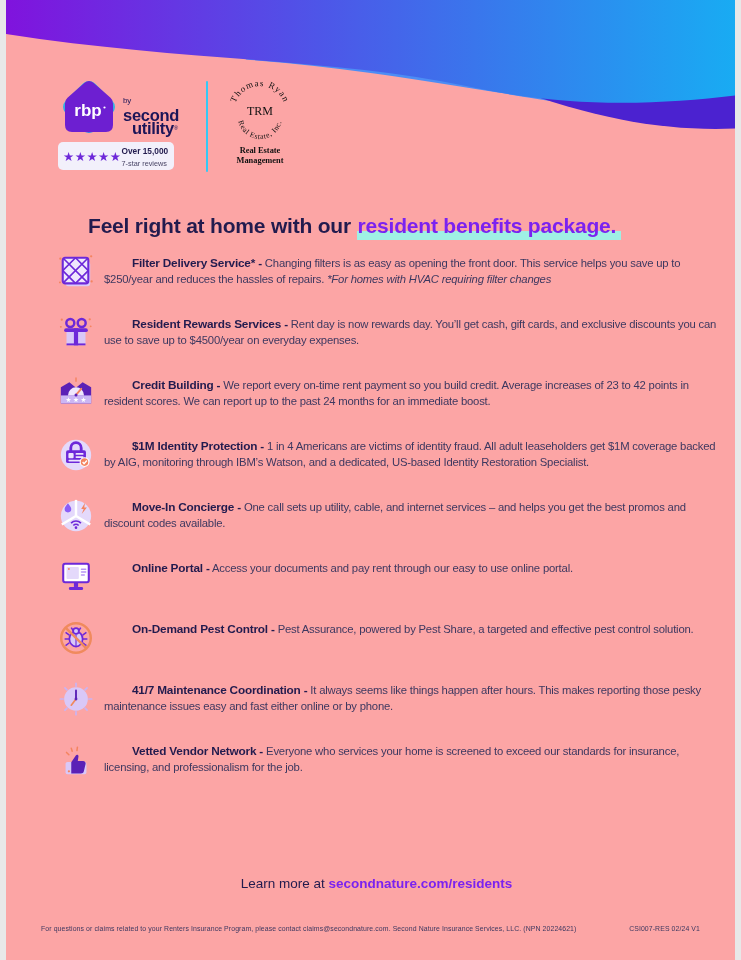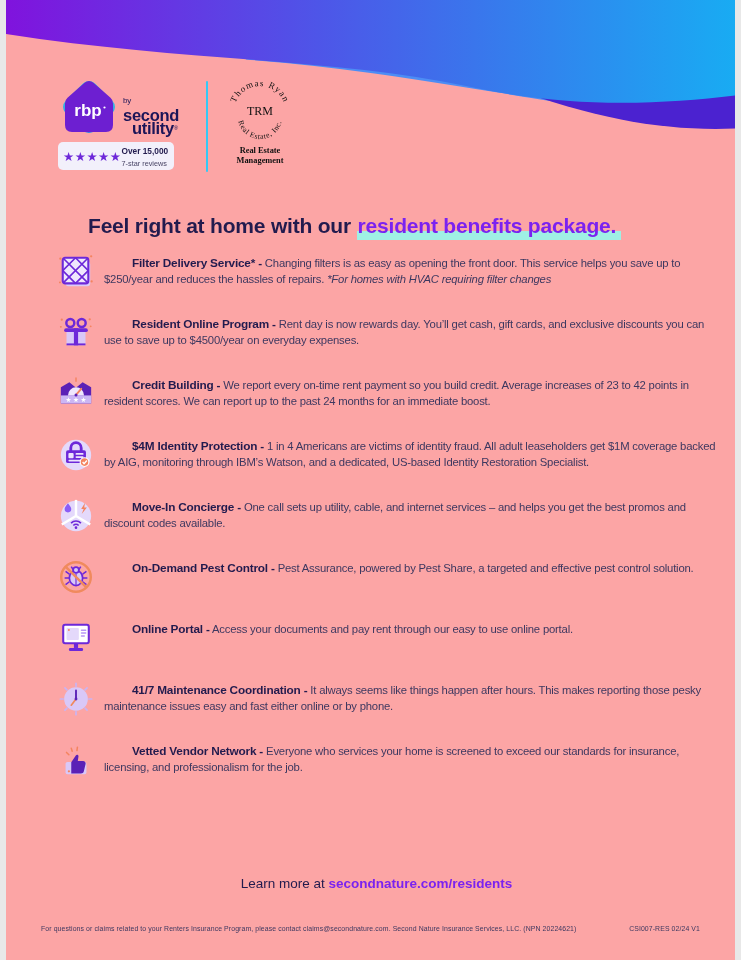--- a/index.html
+++ b/index.html
@@ -160,21 +160,21 @@
           <circle cx="13" cy="8.5" r="4.2" fill="none" stroke="#6D28D9" stroke-width="2.6"></circle>
           <circle cx="25" cy="8.5" r="4.2" fill="none" stroke="#6D28D9" stroke-width="2.6"></circle>
           <g fill="#F4845F">
               <circle cx="4" cy="5" r="1.2"></circle>
               <circle cx="33.5" cy="4.5" r="1.2"></circle>
               <circle cx="34.5" cy="12" r="1"></circle>
               <circle cx="3" cy="12.5" r="1"></circle>
             </g>
         </svg>
       </span>
-      <p class="btext"><b class="btitle">Resident Online Program -</b> <span>Rent day is now rewards day. You’ll get cash, gift cards, and exclusive discounts you can use to save up to $4500/year on everyday expenses.</span></p>
+      <p class="btext"><b class="btitle">Resident Rewards Services -</b> <span>Rent day is now rewards day. You’ll get cash, gift cards, and exclusive discounts you can use to save up to $4500/year on everyday expenses.</span></p>
     </div>
 
     <div class="benefit">
       <span class="bicon">
         <svg width="36" height="36" viewBox="0 0 38 38">
           <path d="M3,12 L12,6.5 L19,12.5 L26,6.5 L35,12 L35,29 L3,29 Z" fill="#5B21B6"></path>
           <rect x="3" y="20.5" width="32" height="8.5" fill="#CBB6F5"></rect>
           <path d="M10.5,20.5 A8.5,8.5 0 0 1 27.5,20.5 Z" fill="#EFE7FD"></path>
           <line x1="19" y1="20" x2="24.5" y2="13.5" stroke="#F4845F" stroke-width="2" stroke-linecap="round"></line>
           <circle cx="19" cy="20" r="1.6" fill="#5B21B6"></circle>
@@ -196,21 +196,21 @@
           <path d="M13.5,15 V11.5 a5.5,5.5 0 0 1 11,0 V15" fill="none" stroke="#6D28D9" stroke-width="3"></path>
           <rect x="8.5" y="14" width="21" height="13.5" rx="2" fill="#6D28D9"></rect>
           <rect x="11" y="17" width="5.5" height="5.5" rx="1" fill="#EDE4FD"></rect>
           <rect x="18.5" y="17" width="8.5" height="1.8" rx="0.9" fill="#EDE4FD"></rect>
           <rect x="18.5" y="20.3" width="8.5" height="1.8" rx="0.9" fill="#EDE4FD"></rect>
           <rect x="11" y="24" width="13" height="1.8" rx="0.9" fill="#EDE4FD"></rect>
           <circle cx="28" cy="26.5" r="4.6" fill="#F4845F" stroke="#fff" stroke-width="1.2"></circle>
           <path d="M26,26.5 l1.5,1.6 3,-3.2" stroke="#fff" stroke-width="1.5" fill="none"></path>
         </svg>
       </span>
-      <p class="btext"><b class="btitle">$4M Identity Protection -</b> <span>1 in 4 Americans are victims of identity fraud. All adult leaseholders get $1M coverage backed by AIG, monitoring through IBM’s Watson, and a dedicated, US-based Identity Restoration Specialist.</span></p>
+      <p class="btext"><b class="btitle">$1M Identity Protection -</b> <span>1 in 4 Americans are victims of identity fraud. All adult leaseholders get $1M coverage backed by AIG, monitoring through IBM’s Watson, and a dedicated, US-based Identity Restoration Specialist.</span></p>
     </div>
 
     <div class="benefit">
       <span class="bicon">
         <svg width="36" height="36" viewBox="0 0 38 38">
           <circle cx="19" cy="19" r="16" fill="#E4D9FB"></circle>
           <g stroke="#fff" stroke-width="2.6">
               <line x1="19" y1="19" x2="19" y2="2"></line>
               <line x1="19" y1="19" x2="4" y2="28"></line>
               <line x1="19" y1="19" x2="34" y2="28"></line>
@@ -221,49 +221,49 @@
           <path d="M16.2,29 a4,4 0 0 1 5.6,0" stroke="#6D28D9" stroke-width="1.7" fill="none"></path>
           <circle cx="19" cy="31.3" r="1.4" fill="#6D28D9"></circle>
         </svg>
       </span>
       <p class="btext"><b class="btitle">Move-In Concierge -</b> <span>One call sets up utility, cable, and internet services – and helps you get the best promos and discount codes available.</span></p>
     </div>
 
     <div class="benefit">
       <span class="bicon">
         <svg width="36" height="36" viewBox="0 0 38 38">
-          <g stroke="#6D28D9" stroke-width="1.6" fill="none">
-            <path d="M12,16 L8,13 M12,20 L7,20 M12,24 L8,27 M26,16 L30,13 M26,20 L31,20 M26,24 L30,27 M16.5,12 L14,8 M21.5,12 L24,8"></path>
-          </g>
-          <ellipse cx="19" cy="20" rx="7" ry="8" fill="#D9C8F8" stroke="#6D28D9" stroke-width="1.8"></ellipse>
-          <path d="M19,12 v16" stroke="#6D28D9" stroke-width="1.2"></path>
-          <circle cx="19" cy="11.5" r="3" fill="#D9C8F8" stroke="#6D28D9" stroke-width="1.8"></circle>
-          <circle cx="19" cy="19" r="15.6" fill="none" stroke="#F08A5D" stroke-width="2.6"></circle>
-          <line x1="8" y1="8" x2="30" y2="30" stroke="#F08A5D" stroke-width="2.6"></line>
-        </svg>
-      </span>
-      <p class="btext"><b class="btitle">On-Demand Pest Control -</b> <span>Pest Assurance, powered by Pest Share, a targeted and effective pest control solution.</span></p>
-    </div>
-
-    <div class="benefit">
-      <span class="bicon">
-        <svg width="36" height="36" viewBox="0 0 38 38">
           <rect x="5.5" y="5" width="27" height="19.5" rx="2" fill="#fff" stroke="#6D28D9" stroke-width="2.2"></rect>
           <rect x="9" y="8.5" width="13" height="12.5" rx="1" fill="#E4D9FB"></rect>
           <circle cx="11.5" cy="10.5" r="1" fill="#F4845F"></circle>
           <g fill="#B794F6">
             <rect x="24" y="10" width="6" height="1.6" rx="0.8"></rect>
             <rect x="24" y="13" width="6" height="1.6" rx="0.8"></rect>
             <rect x="24" y="16" width="4.5" height="1.6" rx="0.8"></rect>
           </g>
           <rect x="16.8" y="24.5" width="4.4" height="5" fill="#6D28D9"></rect>
           <rect x="11.5" y="29.5" width="15" height="3.2" rx="1.4" fill="#6D28D9"></rect>
         </svg>
       </span>
       <p class="btext"><b class="btitle">Online Portal -</b> <span>Access your documents and pay rent through our easy to use online portal.</span></p>
+    </div>
+
+    <div class="benefit">
+      <span class="bicon">
+        <svg width="36" height="36" viewBox="0 0 38 38">
+          <g stroke="#6D28D9" stroke-width="1.6" fill="none">
+            <path d="M12,16 L8,13 M12,20 L7,20 M12,24 L8,27 M26,16 L30,13 M26,20 L31,20 M26,24 L30,27 M16.5,12 L14,8 M21.5,12 L24,8"></path>
+          </g>
+          <ellipse cx="19" cy="20" rx="7" ry="8" fill="#D9C8F8" stroke="#6D28D9" stroke-width="1.8"></ellipse>
+          <path d="M19,12 v16" stroke="#6D28D9" stroke-width="1.2"></path>
+          <circle cx="19" cy="11.5" r="3" fill="#D9C8F8" stroke="#6D28D9" stroke-width="1.8"></circle>
+          <circle cx="19" cy="19" r="15.6" fill="none" stroke="#F08A5D" stroke-width="2.6"></circle>
+          <line x1="8" y1="8" x2="30" y2="30" stroke="#F08A5D" stroke-width="2.6"></line>
+        </svg>
+      </span>
+      <p class="btext"><b class="btitle">On-Demand Pest Control -</b> <span>Pest Assurance, powered by Pest Share, a targeted and effective pest control solution.</span></p>
     </div>
 
     <div class="benefit">
       <span class="bicon">
         <svg width="36" height="36" viewBox="0 0 38 38">
           <g stroke="#C9B4F4" stroke-width="1.8" stroke-linecap="round">
             <line x1="19" y1="2.5" x2="19" y2="5.5"></line>
             <line x1="19" y1="2.5" x2="19" y2="5.5" transform="rotate(45 19 19)"></line>
             <line x1="19" y1="2.5" x2="19" y2="5.5" transform="rotate(90 19 19)"></line>
             <line x1="19" y1="2.5" x2="19" y2="5.5" transform="rotate(135 19 19)"></line>

